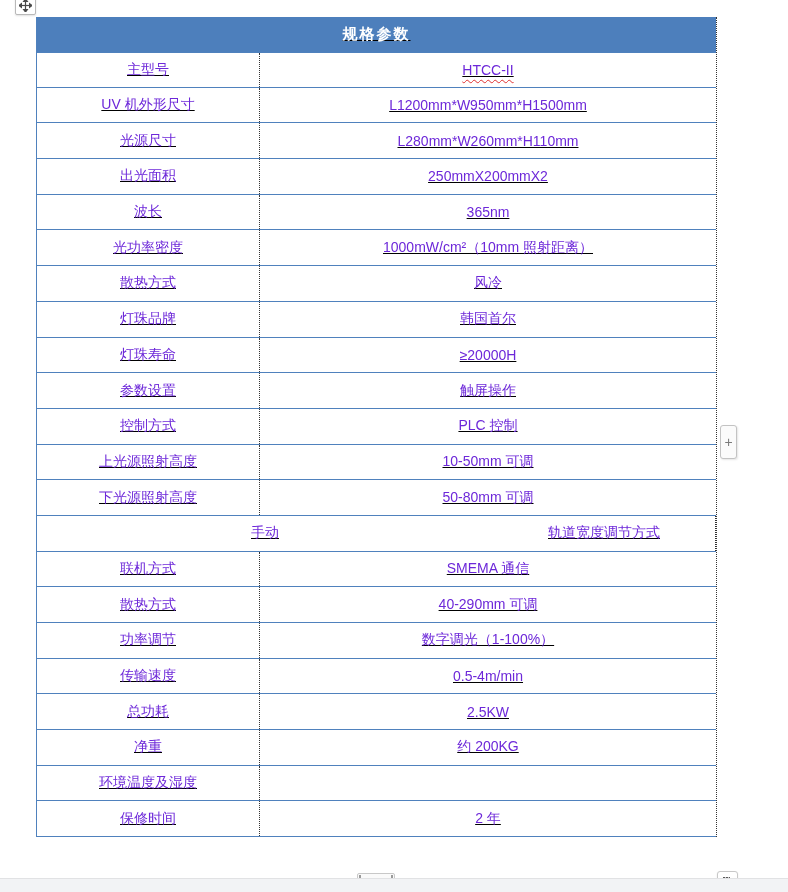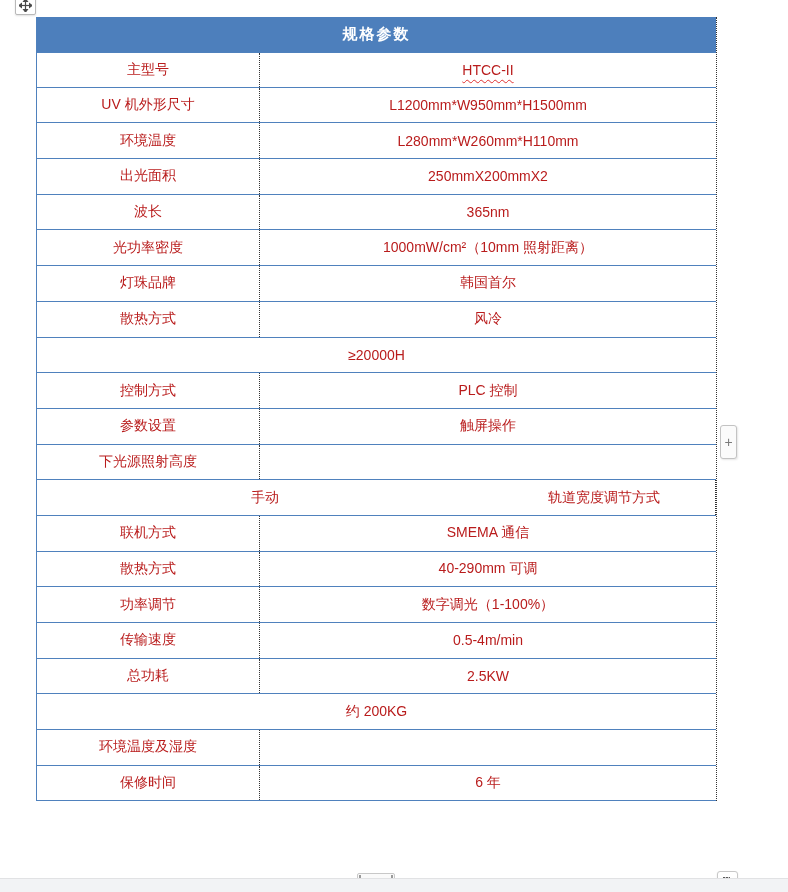--- a/index.html
+++ b/index.html
@@ -39,25 +39,25 @@
     letter-spacing: 2px;
     display: flex; align-items: center; justify-content: center;
   }
   .row {
     height: 35.7px;
     display: flex;
     border-bottom: 1px solid #4f81bd;
     background: #ffffff;
   }
   .row:first-child { border-top: 1px solid #4f81bd; }
-  .spec-table { border-left: 1px solid #4f81bd; }
+  .spec-table { border-left: 1px solid #4f81bd; text-decoration: underline; }
   .cell {
     display: flex; align-items: center; justify-content: center;
     font-size: 14px;
-    color: #b91c1c;
+    color: #6d28d9;
     white-space: nowrap;
     cursor: text;
   }
   .cell.label {
     width: 223px;
     border-right: 1px dotted #333333;
   }
   .cell.value { flex: 1; }
   .squiggle {
     text-decoration-line: underline;
@@ -140,66 +140,72 @@
     <div class="cell label">主型号</div>
     <div class="cell value squiggle">HTCC-II</div>
   </div>
 
   <div class="row">
     <div class="cell label">UV 机外形尺寸</div>
     <div class="cell value">L1200mm*W950mm*H1500mm</div>
   </div>
 
   <div class="row">
-    <div class="cell label">环境温度</div>
+    <div class="cell label">光源尺寸</div>
     <div class="cell value">L280mm*W260mm*H110mm</div>
   </div>
 
   <div class="row">
     <div class="cell label">出光面积</div>
     <div class="cell value">250mmX200mmX2</div>
   </div>
 
   <div class="row">
     <div class="cell label">波长</div>
     <div class="cell value">365nm</div>
   </div>
 
   <div class="row">
     <div class="cell label">光功率密度</div>
     <div class="cell value">1000mW/cm²（10mm 照射距离）</div>
   </div>
 
   <div class="row">
+    <div class="cell label">散热方式</div>
+    <div class="cell value">风冷</div>
+  </div>
+
+  <div class="row">
     <div class="cell label">灯珠品牌</div>
     <div class="cell value">韩国首尔</div>
   </div>
 
   <div class="row">
-    <div class="cell label">散热方式</div>
-    <div class="cell value">风冷</div>
-  </div>
-
-  <div class="row">
+    <div class="cell label">灯珠寿命</div>
     <div class="cell value">≥20000H</div>
+  </div>
+
+  <div class="row">
+    <div class="cell label">参数设置</div>
+    <div class="cell value">触屏操作</div>
   </div>
 
   <div class="row">
     <div class="cell label">控制方式</div>
     <div class="cell value">PLC 控制</div>
   </div>
 
   <div class="row">
-    <div class="cell label">参数设置</div>
-    <div class="cell value">触屏操作</div>
-  </div>
-
+    <div class="cell label">上光源照射高度</div>
+    <div class="cell value">10-50mm 可调</div>
+  </div>
 
   <div class="row">
     <div class="cell label">下光源照射高度</div>
+    <div class="cell value">50-80mm 可调</div>
   </div>
 
   <div class="row">
     <div class="cell value">手动</div>
     <div class="cell label">轨道宽度调节方式</div>
   </div>
 
   <div class="row">
     <div class="cell label">联机方式</div>
     <div class="cell value">SMEMA 通信</div>
@@ -220,30 +226,31 @@
     <div class="cell value">0.5-4m/min</div>
   </div>
 
 
   <div class="row">
     <div class="cell label">总功耗</div>
     <div class="cell value">2.5KW</div>
   </div>
 
   <div class="row">
+    <div class="cell label">净重</div>
     <div class="cell value">约 200KG</div>
   </div>
 
   <div class="row">
     <div class="cell label">环境温度及湿度</div>
   </div>
 
   <div class="row">
     <div class="cell label">保修时间</div>
-    <div class="cell value">6 年</div>
+    <div class="cell value">2 年</div>
   </div>
 </div>
 </div>
 
 <button class="add-btn">+</button>
 
 <div class="peek-center"></div>
 <div class="peek-right"></div>
 <div class="bottom-strip"></div>
 

